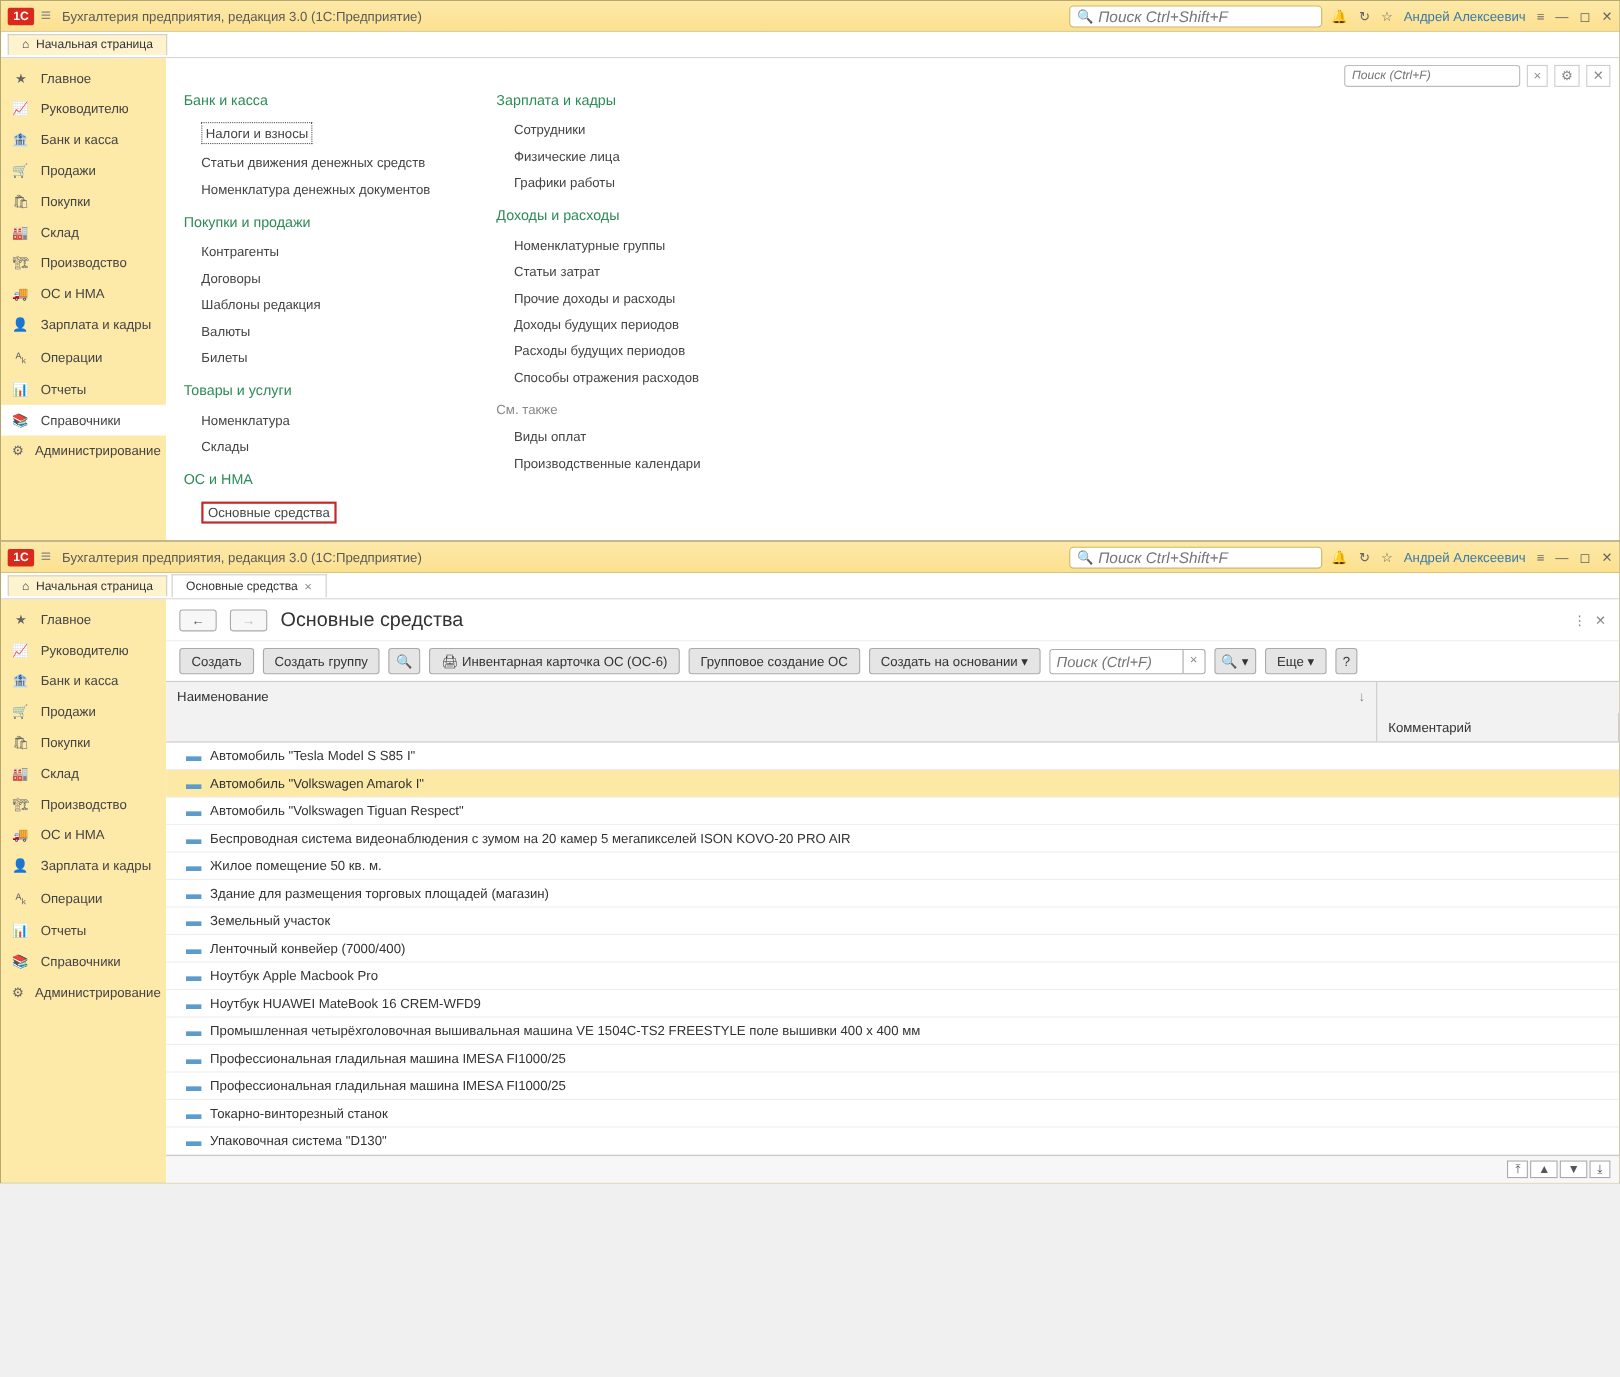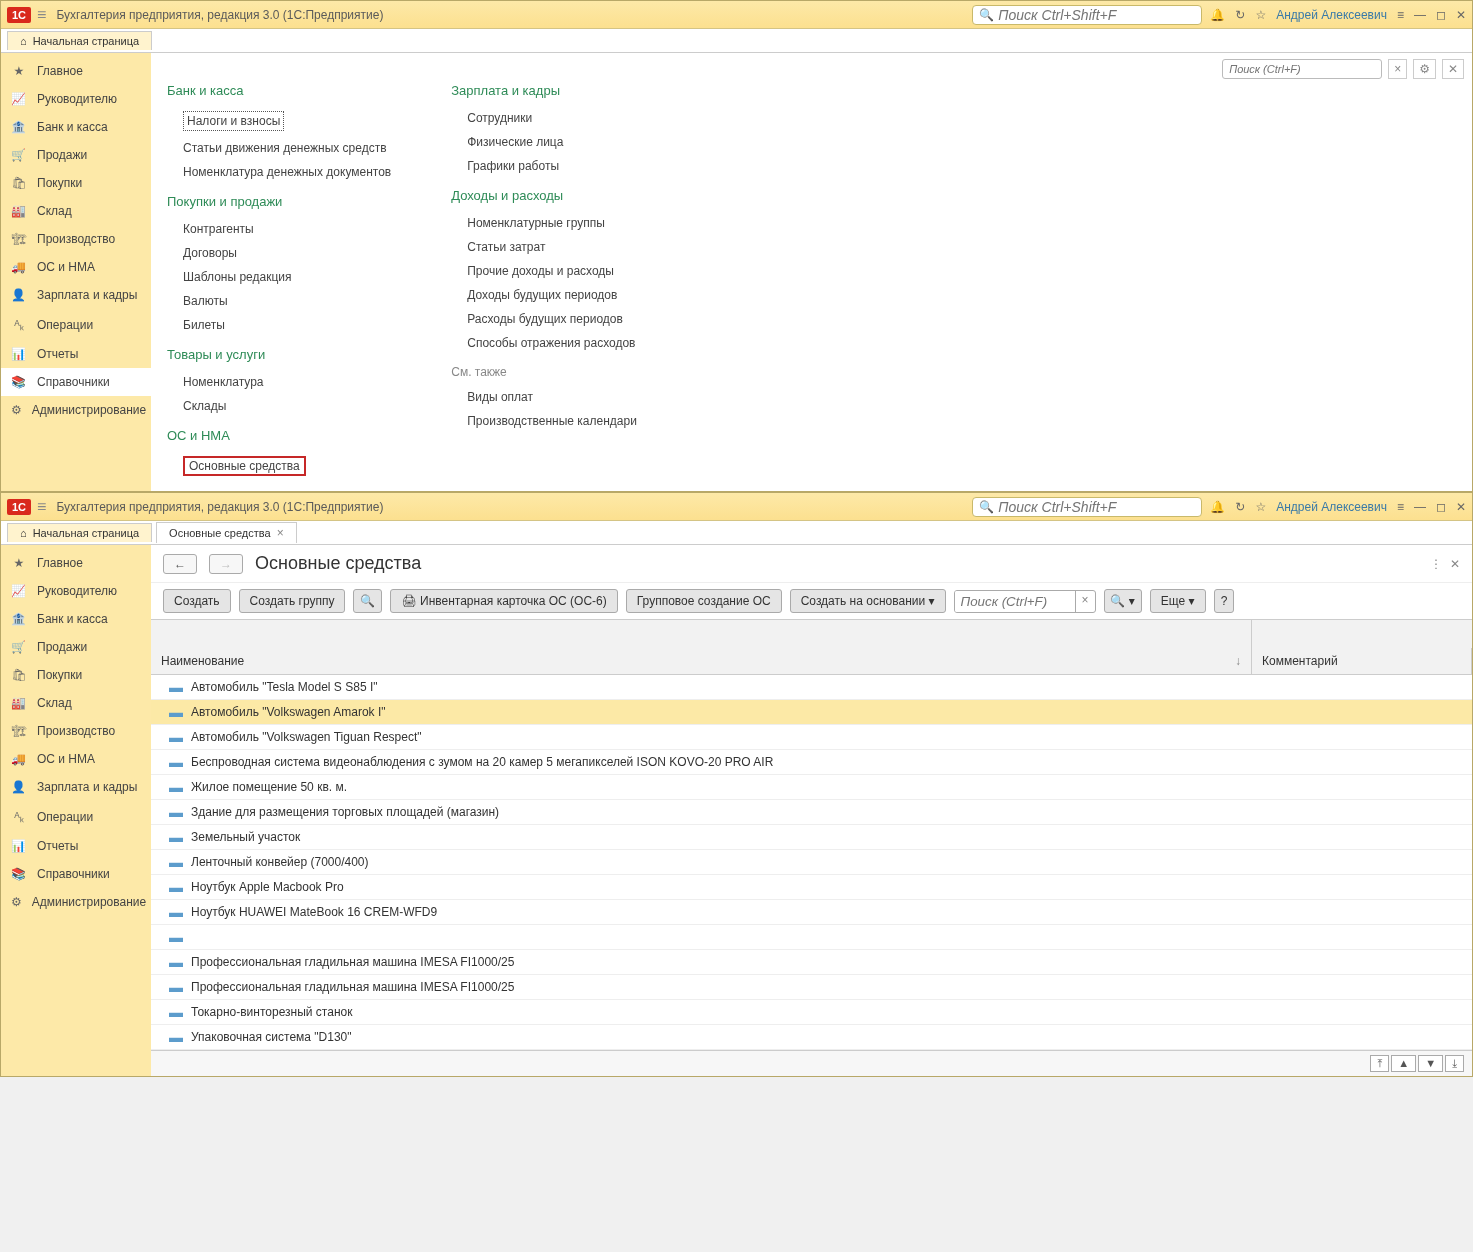--- a/index.html
+++ b/index.html
@@ -44,21 +44,21 @@
 .page-title2 { font-size: 18px; font-weight: normal; color: #333; }
 .hdr2-right { margin-left: auto; display: flex; gap: 8px; color: #888; }
 .toolbar { display: flex; gap: 8px; padding: 6px 12px; align-items: center; flex-wrap: wrap; }
 .btn { border: 1px solid #aaa; background: #e5e5e5; padding: 4px 10px; border-radius: 3px; font-size: 12px; cursor: pointer; white-space: nowrap; }
 .btn.icon-only { padding: 4px 6px; }
 .search-inline { display: flex; border: 1px solid #aaa; border-radius: 3px; overflow: hidden; }
 .search-inline input { border: none; outline: none; padding: 3px 6px; font-style: italic; color: #999; width: 120px; }
 .search-inline .clear { border-left: 1px solid #aaa; padding: 2px 6px; color: #888; cursor: pointer; }
 .table-hdr { display: flex; background: #f2f2f2; border-top: 1px solid #ccc; border-bottom: 1px solid #ccc; font-size: 12px; }
 .table-hdr .cell { padding: 6px 10px; border-right: 1px solid #ccc; }
-.table-hdr .c1 { flex: 1; display: flex; align-items: flex-end; }
+.table-hdr .c1 { flex: 1; display: flex; align-items: flex-start; }
 .table-hdr .c1 .arrow { margin-left: auto; color: #888; }
 .table-hdr .c2 { width: 220px; margin-top: 28px; }
 .rows { overflow: auto; }
 .row { display: flex; align-items: center; border-bottom: 1px solid #eee; padding: 4px 10px; font-size: 12px; cursor: pointer; }
 .row .row-icon { color: #5c9ccc; font-size: 14px; margin-right: 8px; margin-left: 8px; }
 .row.selected { background: #fce9a6; }
 .footer-ctrls { display: flex; justify-content: flex-end; padding: 4px 8px; gap: 2px; border-top: 1px solid #ccc; background: #f7f7f7; }
 .footer-ctrls .fbtn { border: 1px solid #aaa; background: #fff; padding: 1px 6px; color: #555; cursor: pointer; font-size: 11px; }
 </style>
 </head>
@@ -364,20 +364,21 @@
           <div class="row">
             <span class="row-icon">▬</span>
             <span>Ноутбук Apple Macbook Pro</span>
           </div>
           <div class="row">
             <span class="row-icon">▬</span>
             <span>Ноутбук HUAWEI MateBook 16 CREM-WFD9</span>
           </div>
           <div class="row">
             <span class="row-icon">▬</span>
+            <span>Промышленная четырёхголовочная вышивальная машина VE 1504C-TS2 FREESTYLE поле вышивки 400 x 400 мм</span>
           </div>
           <div class="row">
             <span class="row-icon">▬</span>
             <span>Профессиональная гладильная машина IMESA FI1000/25</span>
           </div>
           <div class="row">
             <span class="row-icon">▬</span>
             <span>Профессиональная гладильная машина IMESA FI1000/25</span>
           </div>
           <div class="row">

